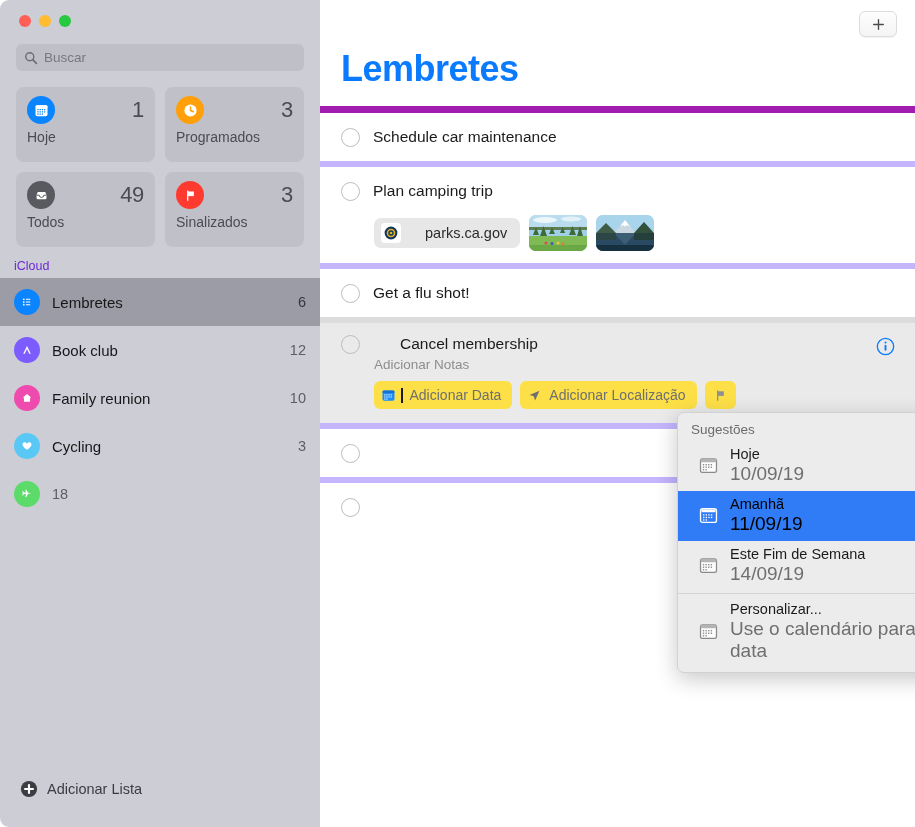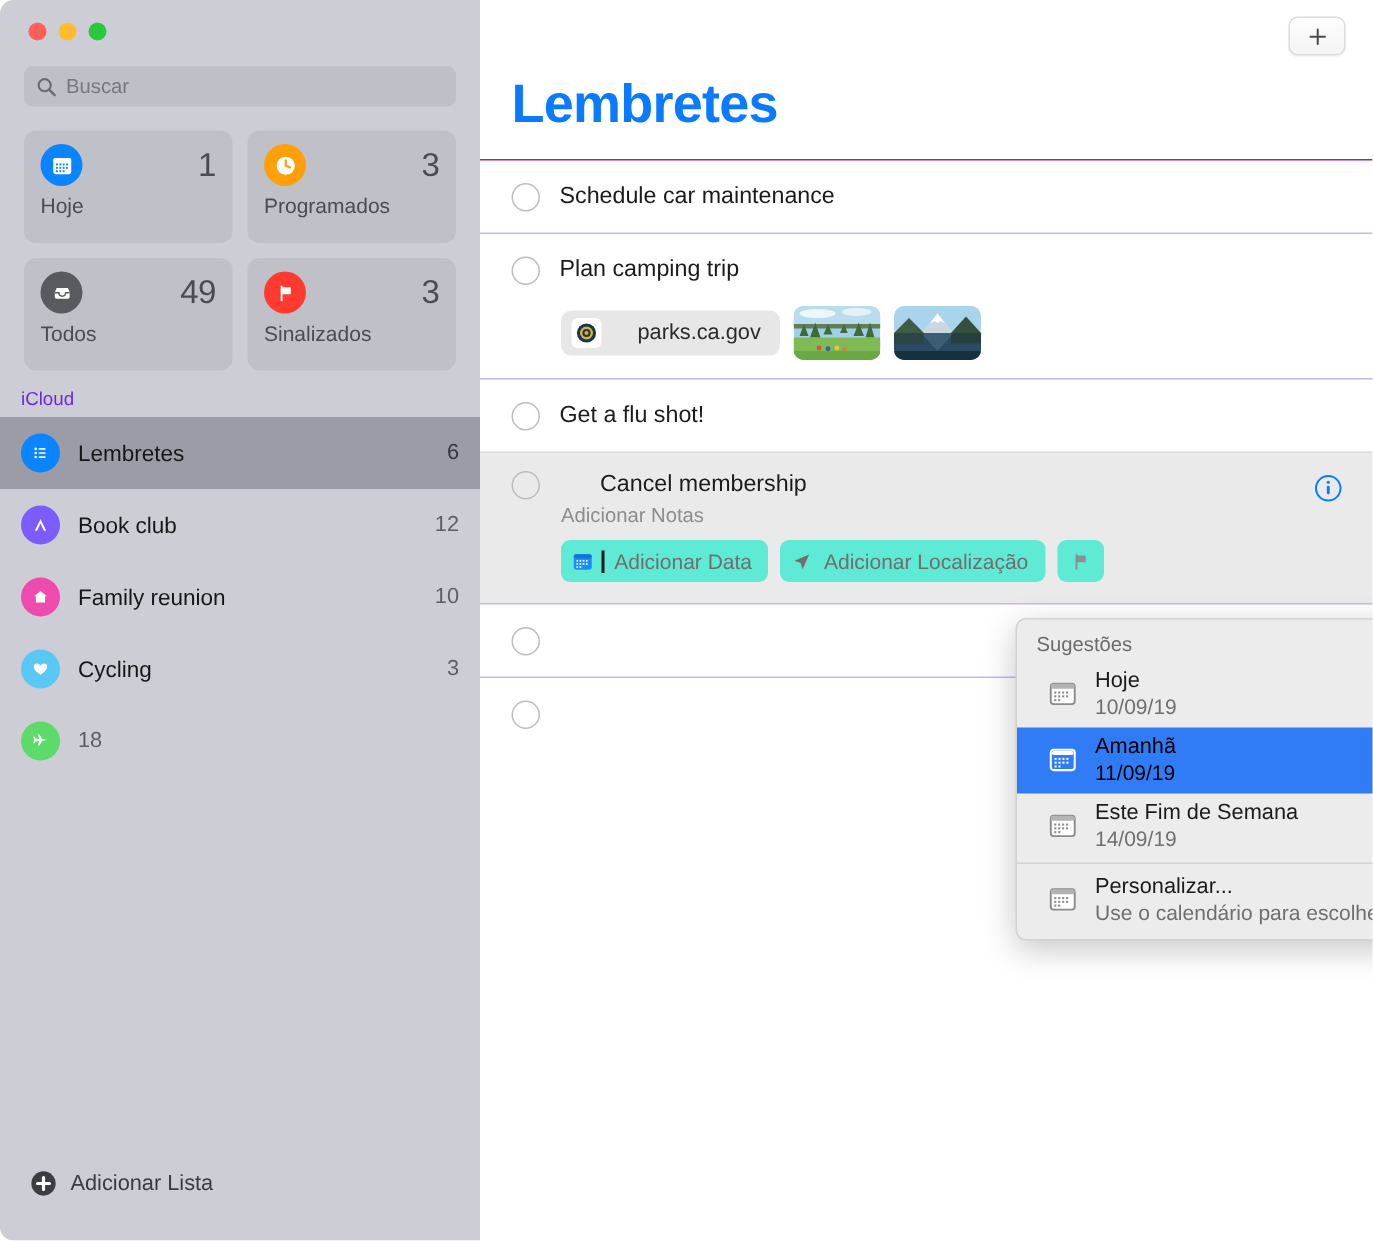--- a/index.html
+++ b/index.html
@@ -134,23 +134,23 @@
   .page-title {
     font-size: 36px; font-weight: bold;
     color: #0a7bff;
     padding: 48px 0 0 21px;
     letter-spacing: -0.5px;
   }
   .rows { margin-top: 16px; position: relative; }
   .rem-row {
     position: relative;
     padding: 0 0 0 21px;
-    border-top: 1px solid #c4b5fd;
-  }
-  .rem-row:first-child { border-top: 1px solid #a21caf; }
+    border-top: 6px solid #c4b5fd;
+  }
+  .rem-row:first-child { border-top: 7px solid #a21caf; }
   .rem-line {
     display: flex; align-items: center;
     gap: 13px; height: 48px;
   }
   .circle {
     width: 19px; height: 19px; border-radius: 50%;
     border: 1.4px solid #bdbdbd; flex: 0 0 19px;
     background: transparent;
   }
   .rem-title { font-size: 15.5px; color: #1b1b1b; }
@@ -181,21 +181,21 @@
   }
 
   .sel-body { padding: 0 0 14px 33px; }
   .notes-placeholder {
     font-size: 13.5px; color: #8d8d8d;
     margin: -8px 0 9px 0;
   }
   .sel-actions { display: flex; align-items: center; gap: 8px; }
   .act-chip {
     display: flex; align-items: center; gap: 7px;
-    background: #5eead4; border-radius: 6px;
+    background: #fde047; border-radius: 6px;
     height: 28px; padding: 0 11px 0 7px; justify-content: space-between;
   }
   .act-chip.flagonly { padding: 0 8px; }
   .act-label { font-size: 14px; color: #6f6f6f; }
   .caret {
     width: 1.5px; height: 15px; background: #1a1a1a;
     margin-left: -2px;
   }
   .info-btn {
     position: absolute; right: 20px; top: 14px;
@@ -220,21 +220,21 @@
   }
   .pop-item {
     display: flex; align-items: center; gap: 11px;
     padding: 5px 0 6px 20px;
     min-height: 44px;
   }
   .pop-item.active { background: #2f7cf6; }
   .pop-icon { width: 21px; height: 21px; flex: 0 0 21px; }
   .pop-text { display: flex; flex-direction: column; gap: 1px; }
   .pop-title { font-size: 14.5px; color: #1b1b1b; }
-  .pop-sub { font-size: 14px; color: #6f6f6f; }
+  .pop-sub { font-size: 19px; color: #6f6f6f; }
   .pop-item.active .pop-title,
   .pop-item.active .pop-sub { color: #000000; }
   .pop-sep { height: 1px; background: #d3d3d3; margin: 2px 0; }
 </style>
 </head>
 <body>
 
 <div class="window">
 
   <div class="sidebar">

